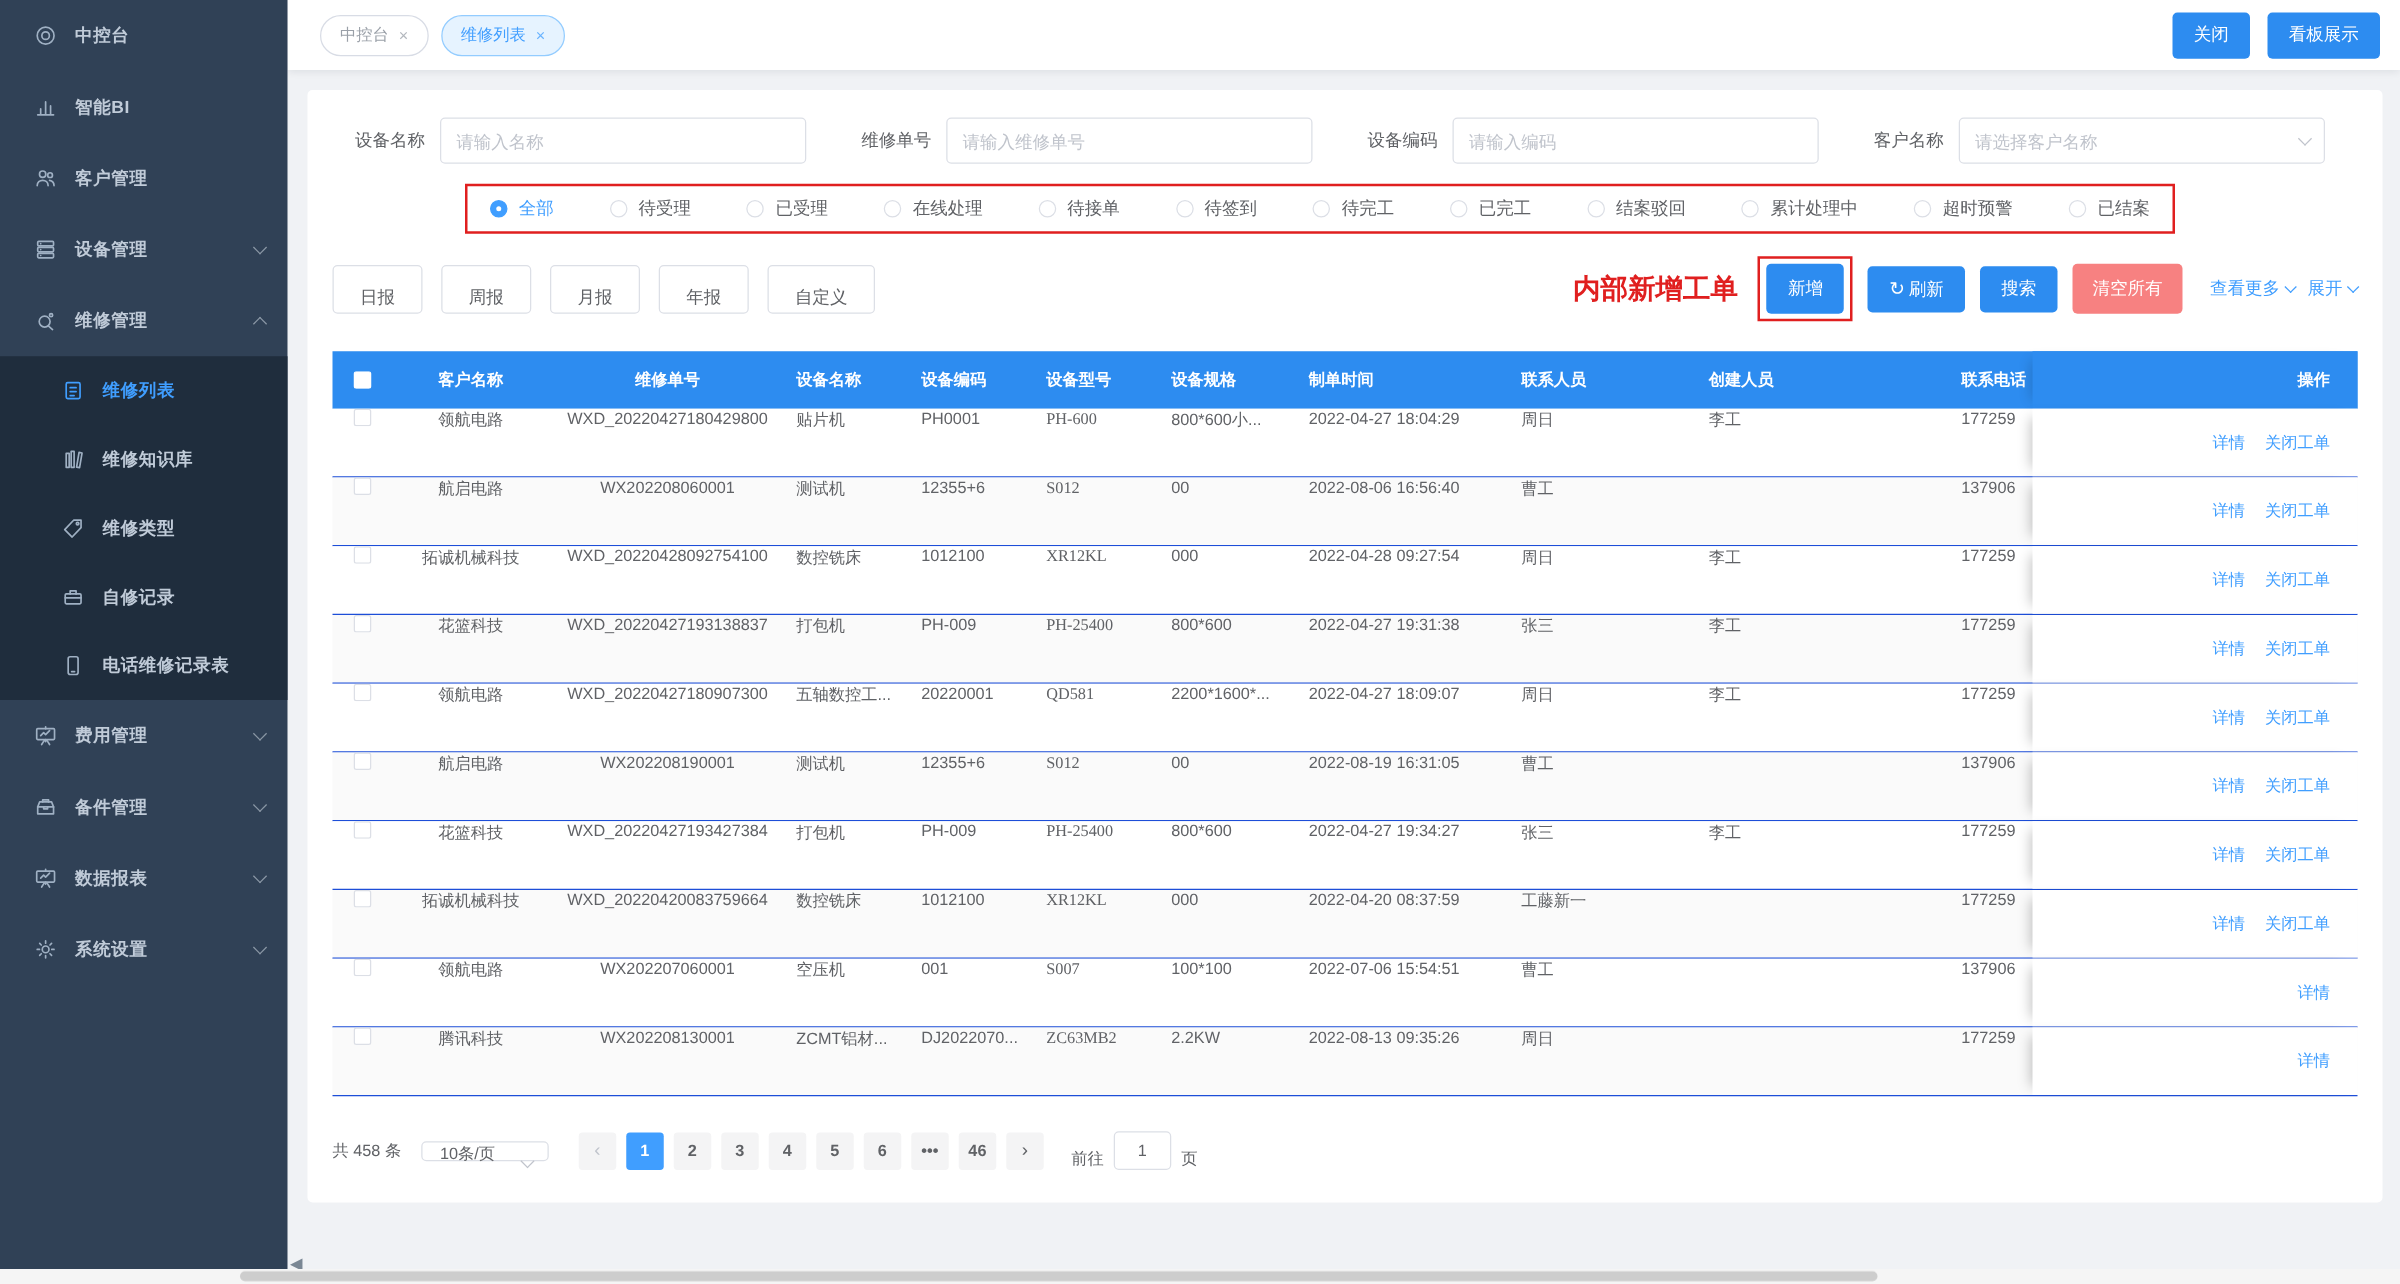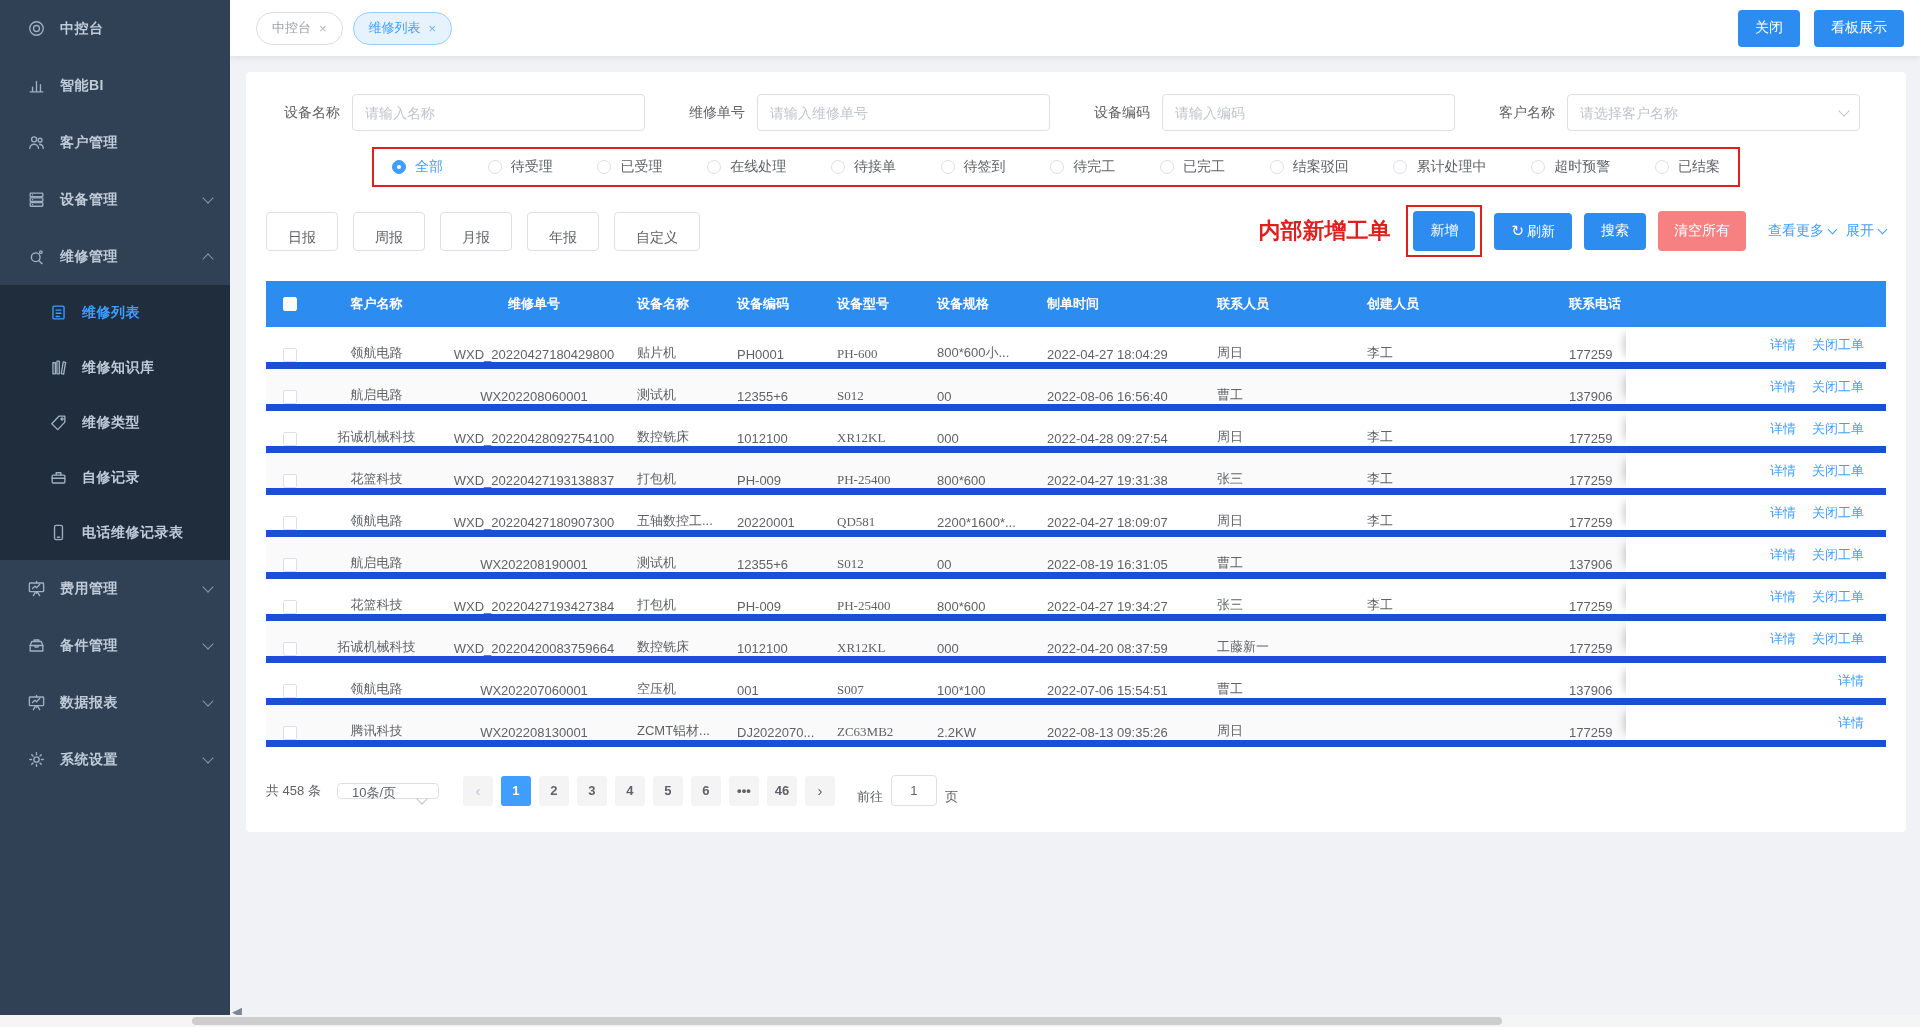--- a/index.html
+++ b/index.html
@@ -58,21 +58,21 @@
   .red-outline { border:2px solid #e01f1f; padding:4px 5px; display:inline-flex; margin-right:12px; }
   .red-outline .btn { height:40px; }
   .tb-btn { margin-right:12px; height:40px; }
   .refresh-glyph { font-size:15px; margin-right:3px; }
   .link { color:#409eff; font-size:14px; margin-left:10px; cursor:pointer; white-space:nowrap; }
   .link-arrow { display:inline-block; width:7px; height:7px; border-right:1.5px solid #409eff; border-bottom:1.5px solid #409eff; transform:rotate(45deg); margin-left:5px; vertical-align:2px; }
 
   
   .table { position:relative; }
   .t-header { display:flex; align-items:center; background:#2d8cf0; color:#fff; height:46px; font-size:13px; font-weight:700; position:relative; }
-  .t-row { display:flex; align-items:flex-end; height:42px; font-size:13px; color:#606266; border-bottom:7px solid #1d4ed8; position:relative; background:#fff; }
+  .t-row { display:flex; align-items:flex-start; height:55px; font-size:13px; color:#606266; border-bottom:1px solid #1d4ed8; position:relative; background:#fff; }
   .t-row.alt { background:#fafafa; }
   .cell { overflow:hidden; white-space:nowrap; flex-shrink:0; }
   .c-check   { width:48px; display:flex; justify-content:center; }
   .c-customer{ width:125px; text-align:center; }
   .c-order   { width:190px; text-align:center; }
   .c-dname   { width:100px; padding-left:8px; }
   .c-dcode   { width:100px; padding-left:8px; }
   .c-dmodel  { width:100px; padding-left:8px;font-family:Liberation Serif, serif; }
   .c-dspec   { width:110px; padding-left:8px; }
   .c-time    { width:170px; padding-left:8px; }
@@ -371,20 +371,23 @@
               <div class="cell c-customer">客户名称</div>
               <div class="cell c-order">维修单号</div>
               <div class="cell c-dname">设备名称</div>
               <div class="cell c-dcode">设备编码</div>
               <div class="cell c-dmodel">设备型号</div>
               <div class="cell c-dspec">设备规格</div>
               <div class="cell c-time">制单时间</div>
               <div class="cell c-contact">联系人员</div>
               <div class="cell c-creator">创建人员</div>
               <div class="cell c-phone">联系电话</div>
+              <div class="op-cell">
+                <span>操作</span>
+              </div>
             </div>
             <div class="t-row">
               <div class="cell c-check">
                 <span class="cb"></span>
               </div>
               <div class="cell c-customer">领航电路</div>
               <div class="cell c-order">WXD_20220427180429800</div>
               <div class="cell c-dname">贴片机</div>
               <div class="cell c-dcode">PH0001</div>
               <div class="cell c-dmodel">PH-600</div>

